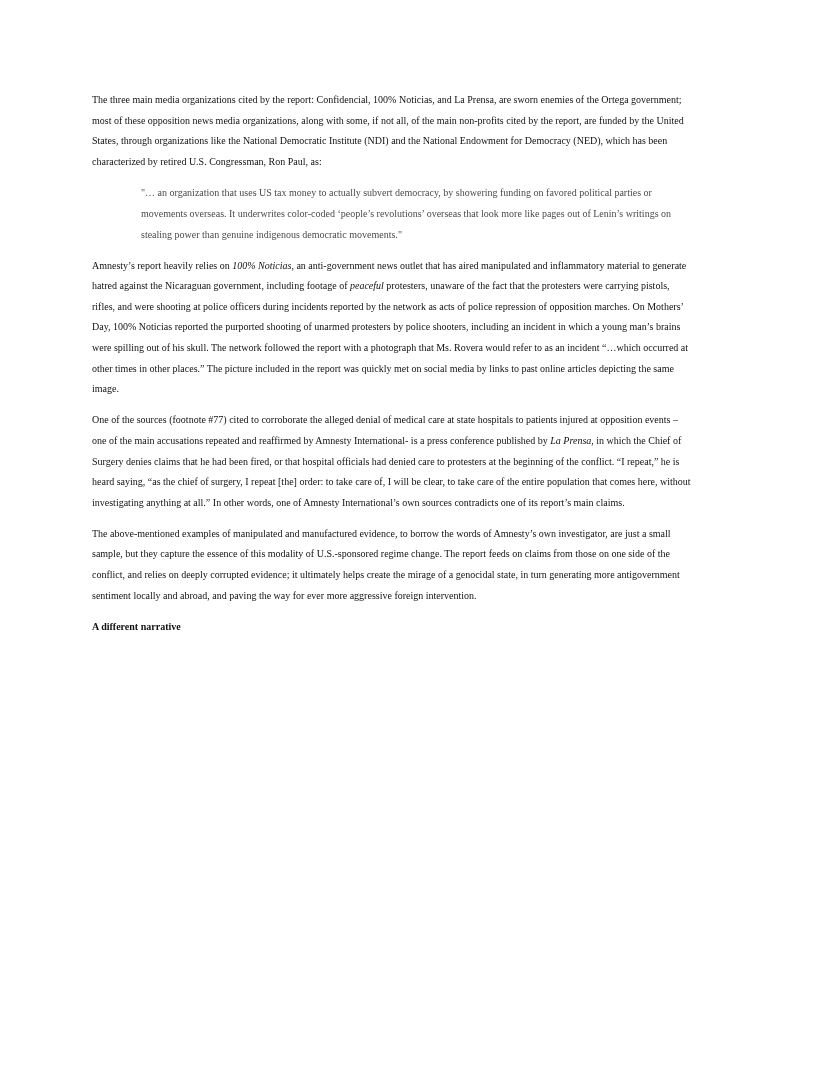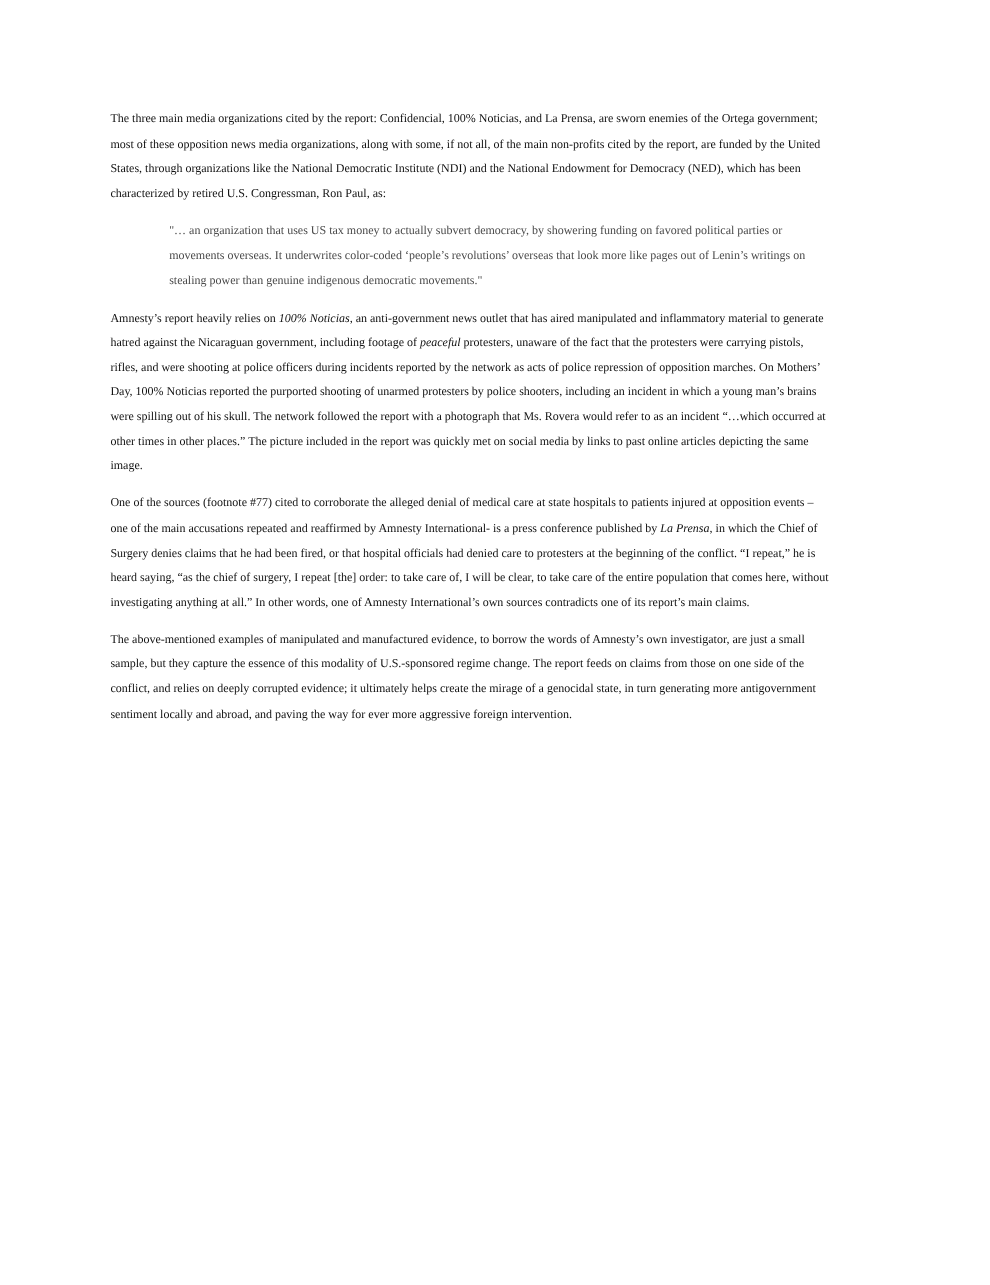--- a/index.html
+++ b/index.html
@@ -44,13 +44,14 @@
   <p class="para">The three main media organizations cited by the report: Confidencial, 100% Noticias, and La Prensa, are sworn enemies of the Ortega government; most of these opposition news media organizations, along with some, if not all, of the main non-profits cited by the report, are funded by the United States, through organizations like the National Democratic Institute (NDI) and the National Endowment for Democracy (NED), which has been characterized by retired U.S. Congressman, Ron Paul, as:</p>
 
   <p class="para quote"> "… an organization that uses US tax money to actually subvert democracy, by showering funding on favored political parties or movements overseas. It underwrites color-coded ‘people’s revolutions’ overseas that look more like pages out of Lenin’s writings on stealing power than genuine indigenous democratic movements."</p>
 
   <p class="para"><span>Amnesty’s report heavily relies on </span><em>100% Noticias</em><span>, an anti-government news outlet that has aired manipulated and inflammatory material to generate hatred against the Nicaraguan government, including footage of </span><em>peaceful</em><span> protesters, unaware of the fact that the protesters were carrying pistols, rifles, and were shooting at police officers during incidents reported by the network as acts of police repression of opposition marches. On Mothers’ Day, 100% Noticias reported the purported shooting of unarmed protesters by police shooters, including an incident in which a young man’s brains were spilling out of his skull. The network followed the report with a photograph that Ms. Rovera would refer to as an incident “…which occurred at other times in other places.” The picture included in the report was quickly met on social media by links to past online articles depicting the same image.</span></p>
 
   <p class="para"><span>One of the sources (footnote #77) cited to corroborate the alleged denial of medical care at state hospitals to patients injured at opposition events –one of the main accusations repeated and reaffirmed by Amnesty International- is a press conference published by </span><em>La Prensa</em><span>, in which the Chief of Surgery denies claims that he had been fired, or that hospital officials had denied care to protesters at the beginning of the conflict. “I repeat,” he is heard saying, “as the chief of surgery, I repeat [the] order: to take care of, I will be clear, to take care of the entire population that comes here, without investigating anything at all.” In other words, one of Amnesty International’s own sources contradicts one of its report’s main claims.</span></p>
 
   <p class="para">The above-mentioned examples of manipulated and manufactured evidence, to borrow the words of Amnesty’s own investigator, are just a small sample, but they capture the essence of this modality of U.S.-sponsored regime change. The report feeds on claims from those on one side of the conflict, and relies on deeply corrupted evidence; it ultimately helps create the mirage of a genocidal state, in turn generating more antigovernment sentiment locally and abroad, and paving the way for ever more aggressive foreign intervention.</p>
 
+  <p class="heading">A different narrative</p>
 </div>
 
 </body></html>

